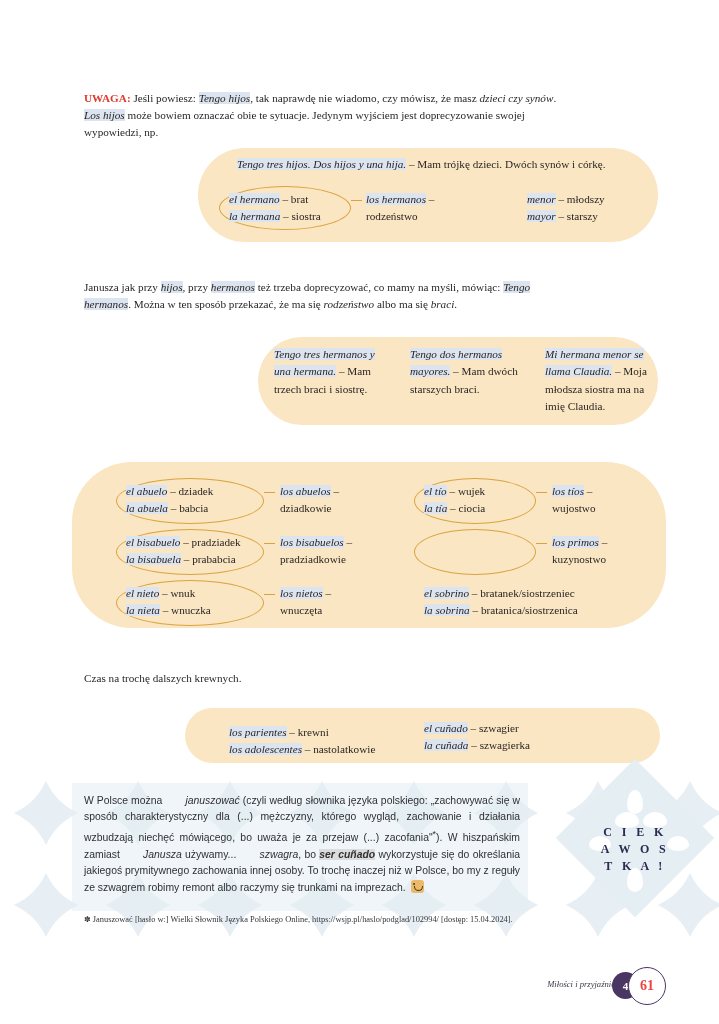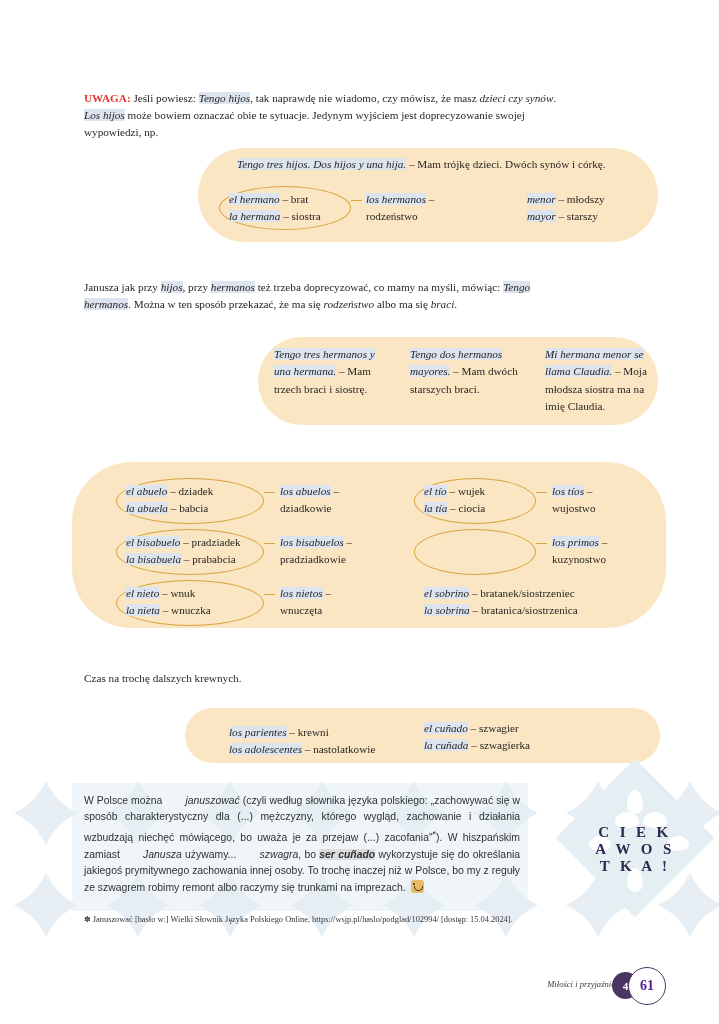--- a/index.html
+++ b/index.html
@@ -167,21 +167,21 @@
     border-radius: 50% 50% 50% 50% / 62% 62% 38% 38%;
   }
   .badge-text {
     position: absolute;
     left: 58px;
     top: 52px;
     width: 100px;
     text-align: center;
     font-family: "Liberation Serif", serif;
     font-weight: bold;
-    font-size: 15px;
+    font-size: 12px;
     letter-spacing: 3.4px;
     line-height: 17px;
     color: #2d2a52;
   }
 
   
   .footer-title {
     position: absolute;
     right: 104px;
     top: 979px;
@@ -209,21 +209,21 @@
   }
   .page-circle {
     position: absolute;
     left: 628px;
     top: 967px;
     width: 36px;
     height: 36px;
     border-radius: 50%;
     background: #ffffff;
     border: 1.4px solid #4a3663;
-    color: #4c1d95;
+    color: #ef4444;
     font-family: "Liberation Serif", serif;
     font-weight: bold;
     font-size: 14px;
     display: flex;
     align-items: center;
     justify-content: center;
   }
 </style>
 </head>
 <body>

